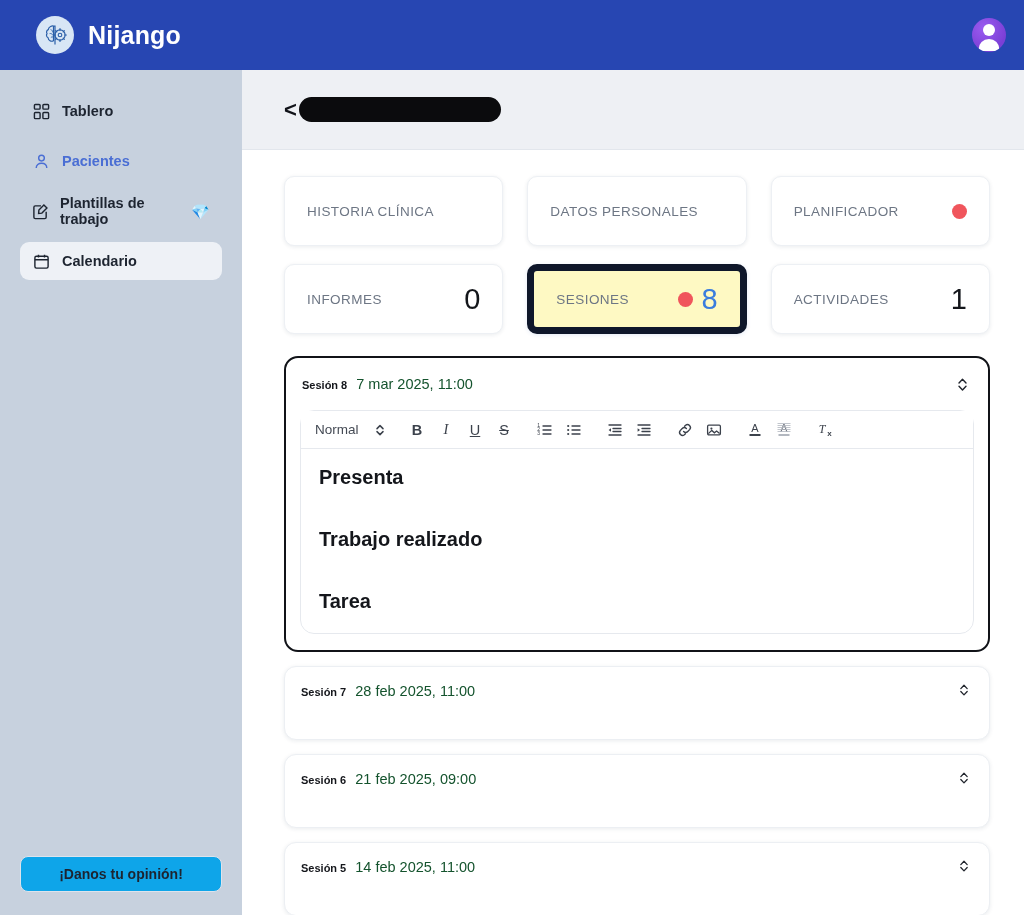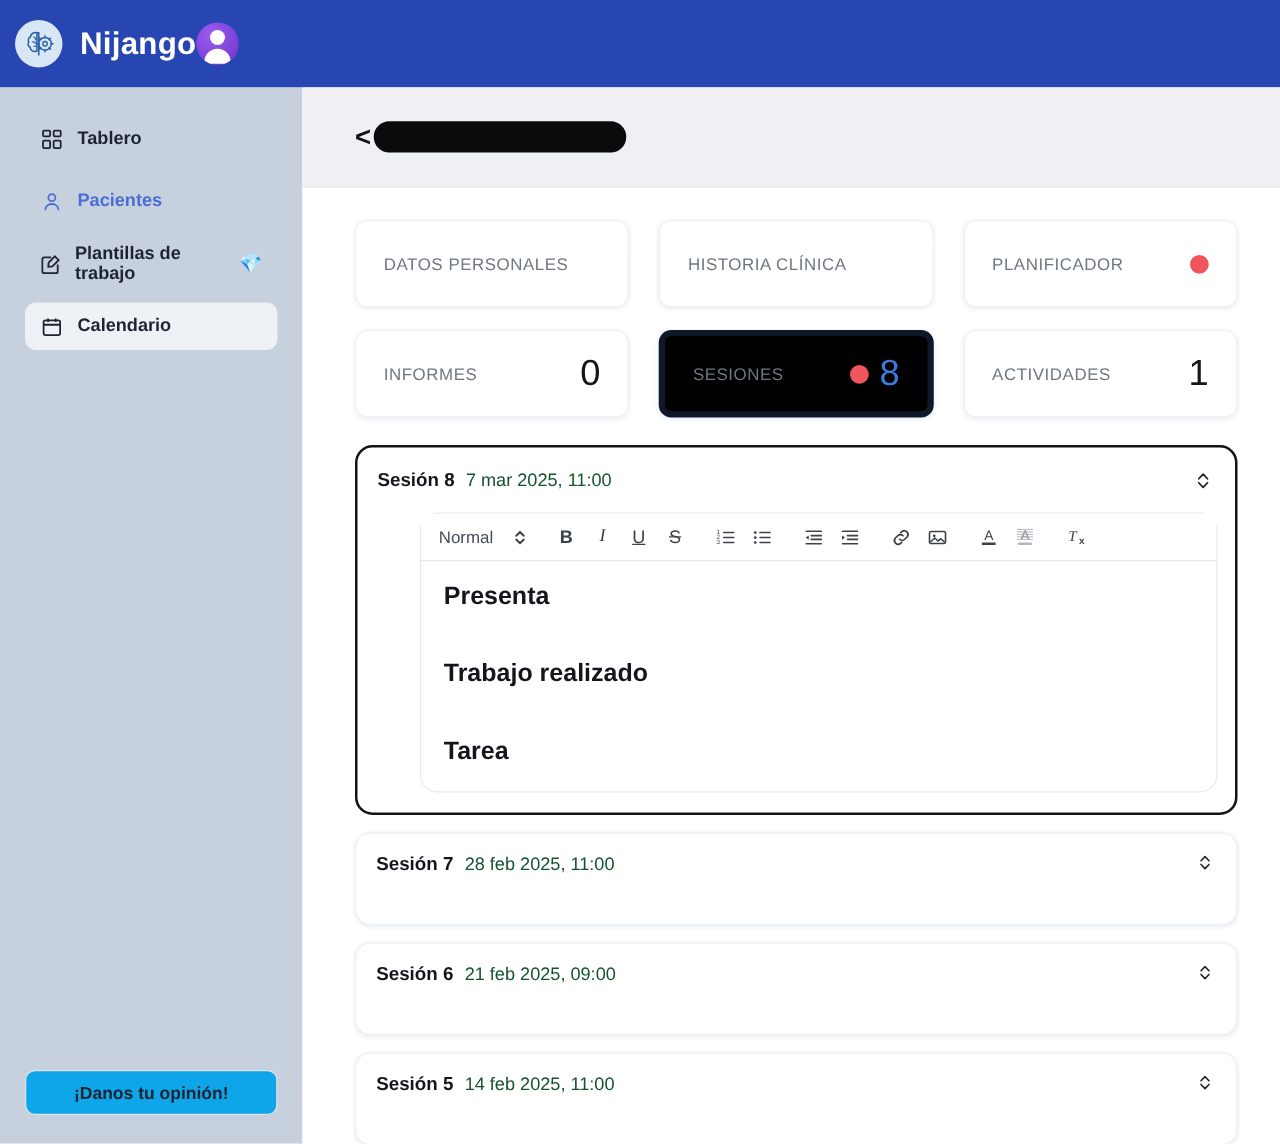--- a/index.html
+++ b/index.html
@@ -8,22 +8,22 @@
     font-family: "Liberation Sans", sans-serif;
     background: #ffffff;
     overflow: hidden;
   }
   body { position: relative; }
 
   
   .topbar {
     position: absolute; top: 0; left: 0; width: 1024px; height: 70px;
     background: #2746b2;
-    display: flex; align-items: center; 
-    padding: 0 18px 0 12px;
+    display: flex; align-items: center; justify-content: space-between;
+    padding: 0 18px 0 36px;
   }
   .brand { display: flex; align-items: center; gap: 14px; }
   .brand-logo {
     width: 38px; height: 38px; border-radius: 50%;
     background: #d8e6f5;
     display: flex; align-items: center; justify-content: center;
   }
   .brand-name {
     color: #ffffff; font-size: 25px; font-weight: bold; letter-spacing: 0.2px;
   }
@@ -97,21 +97,21 @@
     border: 1px solid #edf0f4; border-radius: 10px;
     box-shadow: 0 1px 4px rgba(25,40,70,.09);
     display: flex; align-items: center; justify-content: space-between;
     padding: 0 22px; cursor: pointer;
   }
   .card-label { font-size: 13.5px; color: #6d7684; letter-spacing: .45px; }
   .card-value { font-size: 29px; color: #14161b; font-weight: normal; line-height: 1; }
   .card-right { display: flex; align-items: center; gap: 9px; }
   .dot { width: 15px; height: 15px; border-radius: 50%; background: #f0555c; display: inline-block; }
   .card.selected {
-    background: #000000; border: 5px solid #0f172a;
+    background: #fef9c3; border: 7px solid #0f172a;
     box-shadow: 0 1px 4px rgba(40,90,180,.12);
   }
   .card.selected .card-value { color: #3b7ddd; }
 
   
   .sessions { margin-top: 22px; }
   .session {
     background: #ffffff; border: 1px solid #eceff3; border-radius: 12px;
     box-shadow: 0 1px 4px rgba(25,40,70,.09);
     margin-bottom: 14px; overflow: hidden;
@@ -120,31 +120,31 @@
     border: 2.5px solid #111318; border-radius: 14px; box-shadow: none;
     margin-bottom: 14px;
   }
   .session-head {
     height: 52px; display: flex; align-items: center; justify-content: space-between;
     padding: 0 20px 0 16px; cursor: pointer;
   }
   .session.collapsed .session-head { height: 46px; align-items: flex-start; padding-top: 16px; }
   .session.collapsed { height: 74px; }
   .session-title { display: flex; align-items: baseline; gap: 9px; }
-  .session-name { font-size: 15px; font-weight: bold; color: #14161b; }
+  .session-name { font-size: 11px; font-weight: bold; color: #14161b; }
   .session-date { font-size: 14.5px; color: #14532d; }
   .chev-ud {
     display: inline-flex; flex-direction: column; align-items: center; gap: 2px;
     color: #20242c; cursor: pointer;
   }
 
   
   .editor-wrap { padding: 0 14px 16px 14px; }
   .editor {
-    border: 1px solid #e6e9ee; border-radius: 14px; background: #fff; margin-left: 36px;
+    border: 1px solid #e6e9ee; border-radius: 14px; background: #fff;
   }
   .toolbar {
     display: flex; align-items: center; gap: 0;
     height: 38px; padding: 0 10px;
     border-bottom: 1px solid #e6e9ee; background: #ffffff;
   }
   .tb-select {
     display: flex; align-items: center; gap: 16px;
     font-size: 13.5px; color: #444a54; padding: 0 8px 0 4px; margin-right: 10px;
     cursor: pointer;
@@ -241,26 +241,26 @@
   <div class="page-head">
     <span class="back-chevron">&lt;</span>
     <span class="redaction"></span>
   </div>
 
   <div class="content">
 
     <div class="cards">
 
       <div class="card">
+        <span class="card-label">HISTORIA CLÍNICA</span>
+        <span class="card-right"></span>
+      </div>
+
+      <div class="card">
         <span class="card-label">DATOS PERSONALES</span>
-        <span class="card-right"></span>
-      </div>
-
-      <div class="card">
-        <span class="card-label">HISTORIA CLÍNICA</span>
         <span class="card-right"></span>
       </div>
 
       <div class="card">
         <span class="card-label">PLANIFICADOR</span>
         <span class="card-right">
           <span class="dot"></span>
         </span>
       </div>
 

